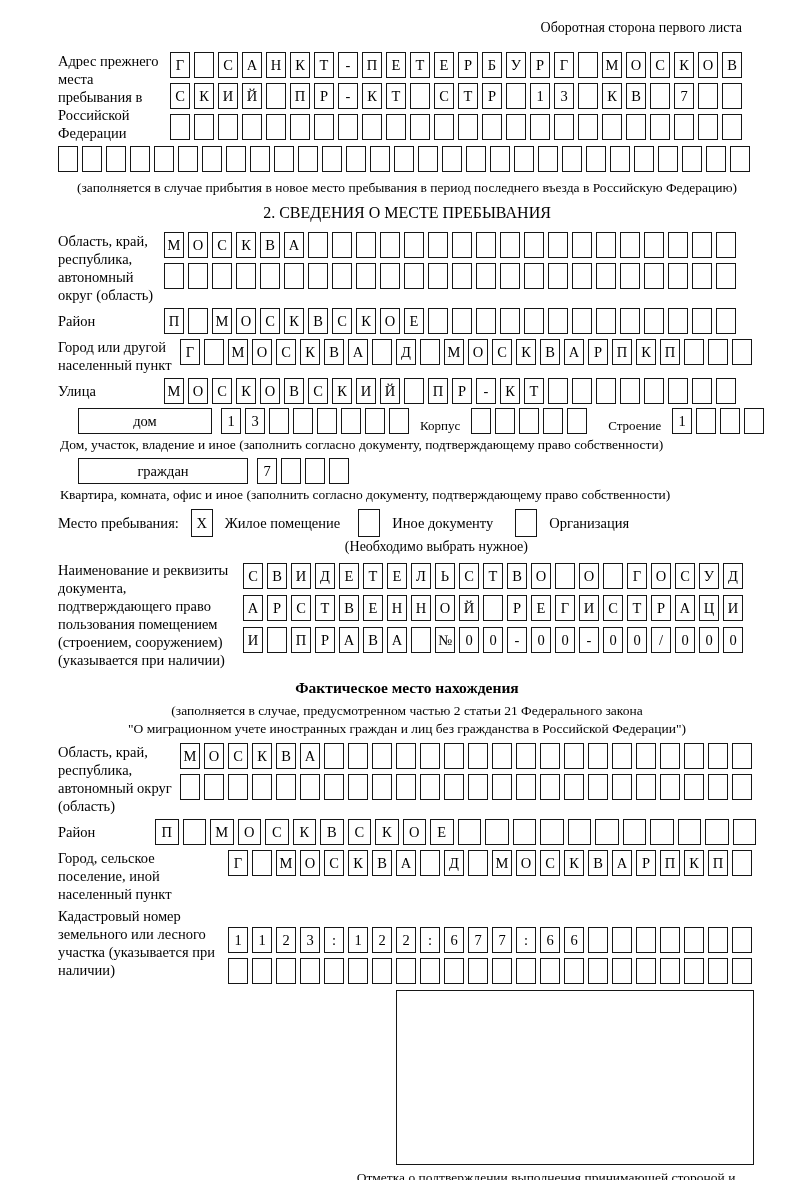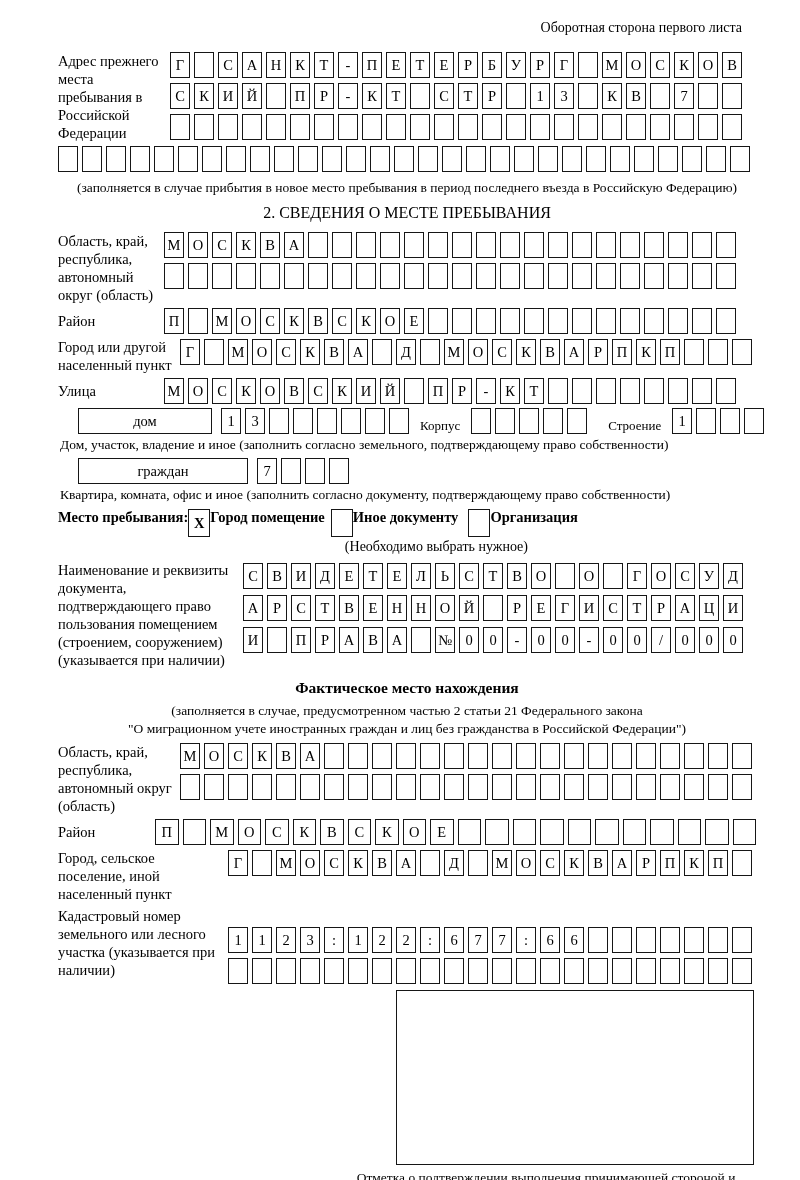--- a/index.html
+++ b/index.html
@@ -20,21 +20,21 @@
   .toptight{margin-top:1px;}
   .cap{font-size:13.5px;text-align:center;margin:1px 0 5px 0;line-height:16px;}
   .cap.left{text-align:left;margin-left:2px;}
   .h2{font-size:16px;font-weight:normal;text-align:center;margin:8px 0 10px 0;}
   .h3{font-size:15.5px;font-weight:bold;text-align:center;margin:10px 0 6px 0;}
   .houserow{display:flex;align-items:flex-end;margin-bottom:3px;gap:5px;padding-left:20px;}
   .wbox{flex:none;box-sizing:border-box;border:1.7px solid #161616;height:26px;display:flex;align-items:center;justify-content:center;font-size:14.5px;}
   .wbox.dom{width:134px;margin-right:4px;}
   .wbox.kv{width:170px;margin-right:4px;}
   .inl{flex:none;font-size:13px;padding:0 6px;}
-  .stayrow{display:flex;margin:6px 0 2px 0;font-size:14.5px;font-weight:bold;}
+  .stayrow{display:flex;align-items:center;gap:12px;margin:6px 0 2px 0;font-size:14.5px;}
   .chk{width:22px;height:28px;}
   .staynote{font-size:14px;width:460px;text-align:right;margin:2px 0 6px 10px;}
   .capwrap{line-height:16px;margin-bottom:2px;}
   .stampbox{width:358px;height:175px;border:1.9px solid #161616;box-sizing:border-box;margin:6px 2px 4px auto;}
   .stampcap{width:448px;margin-left:auto;margin-right:-14px;text-align:center;font-size:13.5px;line-height:17px;}
   .mb8{margin-bottom:8px;}
 </style>
 </head>
 <body>
 
@@ -329,37 +329,37 @@
         <span class="cell"></span>
       </div>
     <div class="inl" style="padding-left:16px">Строение</div>
     <div class="boxes">
         <span class="cell">1</span>
         <span class="cell"></span>
         <span class="cell"></span>
         <span class="cell"></span>
       </div>
   </div>
-  <div class="cap left">Дом, участок, владение и иное (заполнить согласно земельного, подтверждающему право собственности)</div>
+  <div class="cap left">Дом, участок, владение и иное (заполнить согласно документу, подтверждающему право собственности)</div>
 
   <div class="houserow">
     <div class="wbox kv">граждан</div>
     <div class="boxes">
         <span class="cell">7</span>
         <span class="cell"></span>
         <span class="cell"></span>
         <span class="cell"></span>
       </div>
   </div>
   <div class="cap left">Квартира, комната, офис и иное (заполнить согласно документу, подтверждающему право собственности)</div>
 
   <div class="stayrow">
     <span>Место пребывания:</span>
     <span class="cell chk">X</span>
-    <span>Город помещение</span>
+    <span>Жилое помещение</span>
     <span class="cell chk" style="margin-left:6px"></span>
     <span>Иное документу</span>
     <span class="cell chk" style="margin-left:10px"></span>
     <span>Организация</span>
   </div>
   <div class="staynote">(Необходимо выбрать нужное)</div>
 
   <div class="frow">
     <div class="flabel w185">Наименование и реквизиты документа, подтверждающего право пользования помещением (строением, сооружением) (указывается при наличии)</div>
     <div class="rows" style="gap:6px;padding-top:2px">

